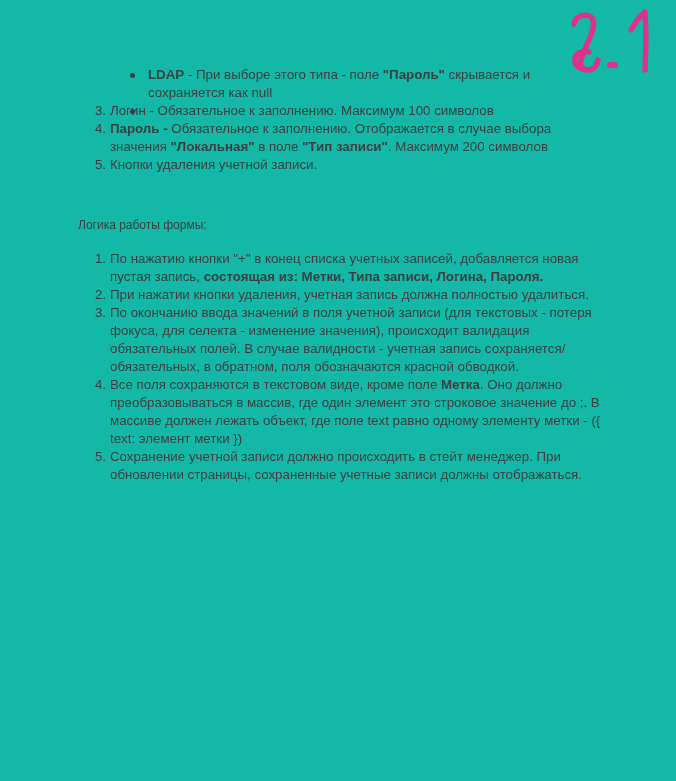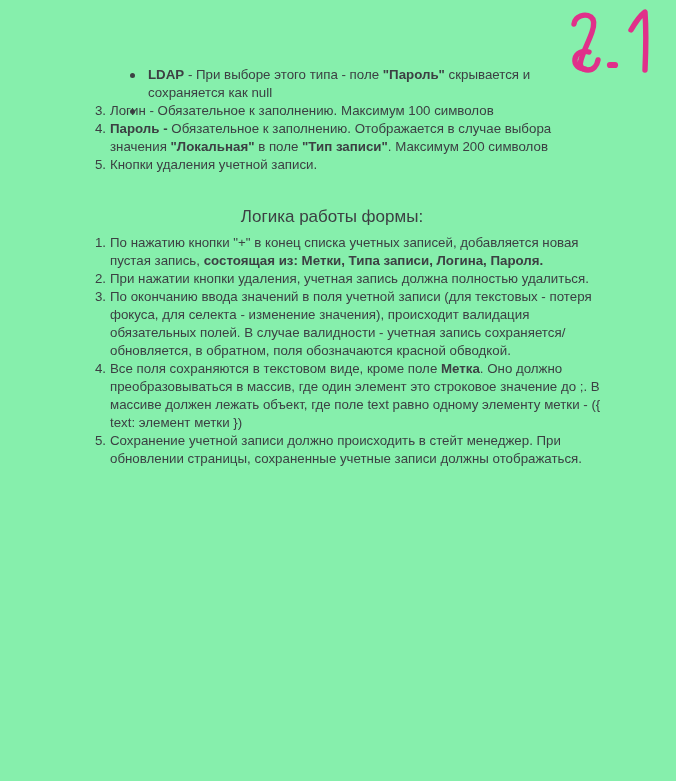--- a/index.html
+++ b/index.html
@@ -9,21 +9,21 @@
     background: #ffffff;
   }
   body {
     font-family: "Liberation Sans", sans-serif;
     color: #3c4043;
   }
   #page {
     position: relative;
     width: 676px;
     height: 781px;
-    background: #86efac;
+    background: #14b8a6;
     overflow: hidden;
   }
 
   
   .handwriting {
     position: absolute;
     left: 565px;
     top: 8px;
     width: 95px;
     height: 70px;
@@ -82,24 +82,23 @@
   li.bul > .marker .dot {
     display: block;
     width: 5px;
     height: 5px;
     border-radius: 50%;
     background: #3c4043;
     margin-top: 7px;
   }
 
   .para {
-    margin: 8px;
-    font-size: 17px;
+    margin: 16px;
+    font-size: 12px;
     line-height: 18px;
-    text-align: center;
   }
 
   b, .b { font-weight: bold; color: #3c4043; }
 
   .spacer-block { height: 26px; }
 </style>
 </head>
 <body>
 
 <div id="page">
@@ -159,21 +158,21 @@
       <li class="num">
         <span class="marker">1.</span>
         <span><span>По нажатию кнопки "+" в конец списка учетных записей, добавляется новая пустая запись, </span><b class="b">состоящая из: Метки, Типа записи, Логина, Пароля.</b></span>
       </li>
       <li class="num">
         <span class="marker">2.</span>
         <span>При нажатии кнопки удаления, учетная запись должна полностью удалиться.</span>
       </li>
       <li class="num">
         <span class="marker">3.</span>
-        <span>По окончанию ввода значений в поля учетной записи (для текстовых - потеря фокуса, для селекта - изменение значения), происходит валидация обязательных полей. В случае валидности - учетная запись сохраняется/обновляется, в обратном, поля обозначаются красной обводкой.</span>
+        <span>По окончанию ввода значений в поля учетной записи (для текстовых - потеря фокуса, для селекта - изменение значения), происходит валидация обязательных полей. В случае валидности - учетная запись сохраняется/обязательных, в обратном, поля обозначаются красной обводкой.</span>
       </li>
       <li class="num">
         <span class="marker">4.</span>
         <span><span>Все поля сохраняются в текстовом виде, кроме поле </span><b class="b">Метка</b><span>. Оно должно преобразовываться в массив, где один элемент это строковое значение до ;. В массиве должен лежать объект, где поле text равно одному элементу метки - ({ text: элемент метки })</span></span>
       </li>
       <li class="num">
         <span class="marker">5.</span>
         <span>Сохранение учетной записи должно происходить в стейт менеджер. При обновлении страницы, сохраненные учетные записи должны отображаться.</span>
       </li>
     </ol>

